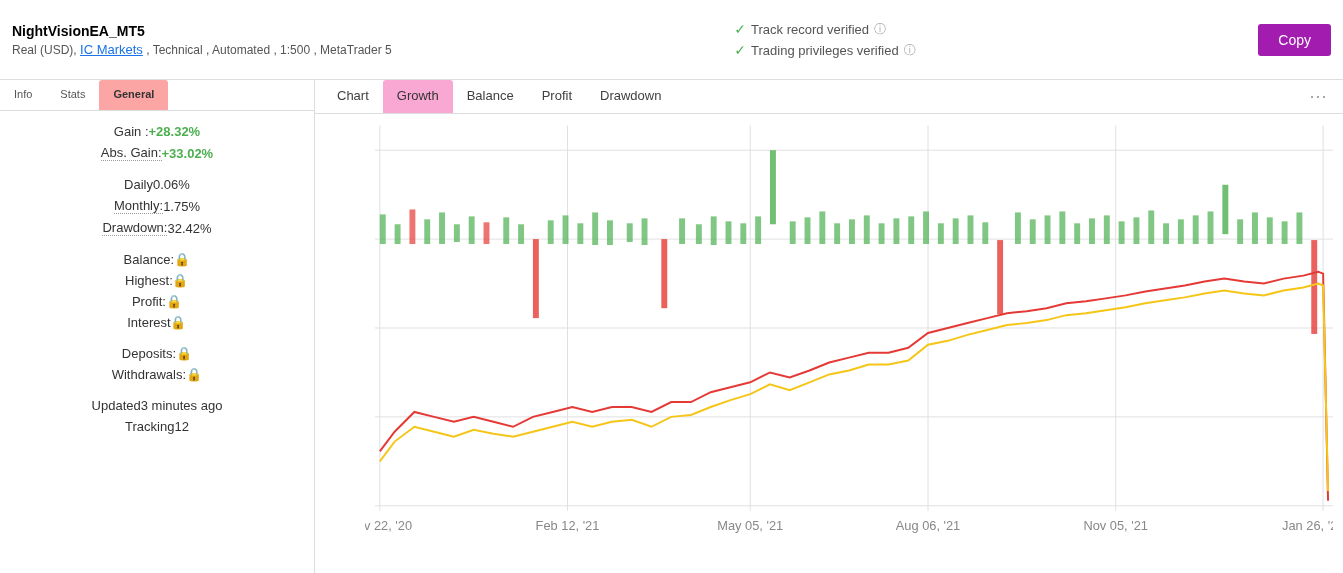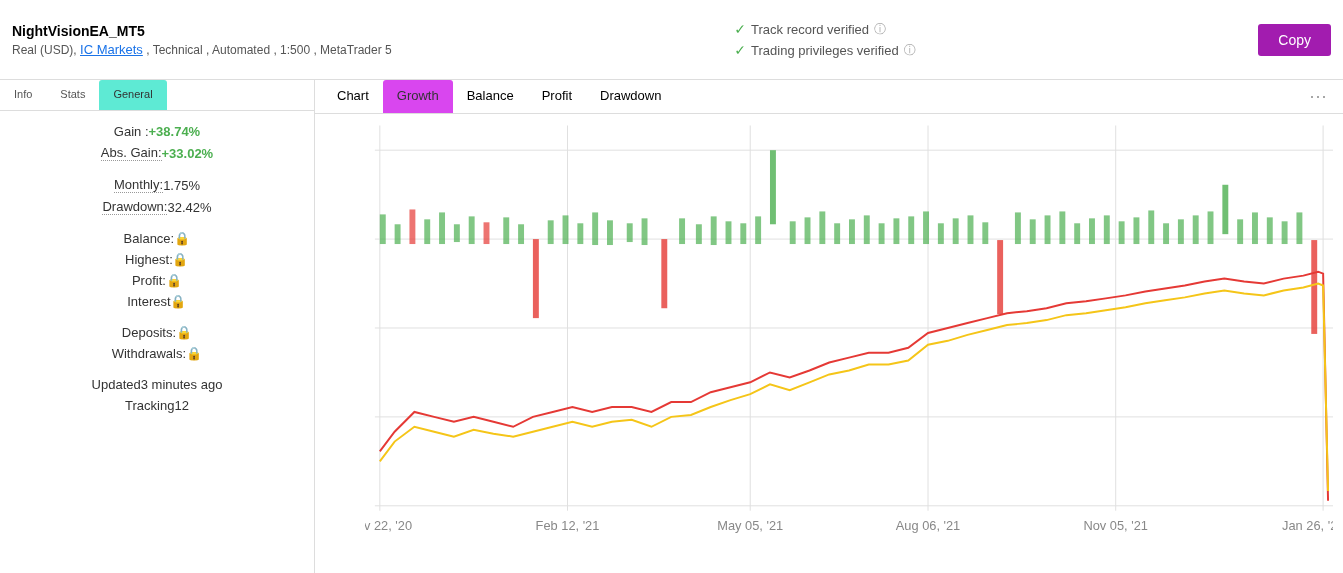--- a/index.html
+++ b/index.html
@@ -48,24 +48,24 @@
       border-bottom: 1px solid #ddd;
     }
     .sidebar-tab {
       padding: 8px 14px;
       cursor: pointer;
       color: #555;
       font-size: 11px;
       border-bottom: 2px solid transparent;
     }
     .sidebar-tab.active {
-      background: #5eead4;
+      background: #fca5a5;
       border-radius: 3px 3px 0 0;
       color: #333;
-      font-weight: normal;
+      font-weight: bold;
     }
     .sidebar-content { padding: 10px 12px; flex: 1; overflow-y: auto; }
     .stat-row {
       display: flex;
       justify-content: center;
       align-items: center;
       padding: 3px 0;
     }
     .stat-label { color: #333; }
     .stat-label.dotted { border-bottom: 1px dotted #999; cursor: pointer; }
@@ -79,26 +79,26 @@
     .chart-tabs {
       display: flex;
       align-items: center;
       border-bottom: 1px solid #ddd;
       padding: 0 8px;
       height: 40px;
     }
     .chart-tab {
       padding: 8px 14px;
       cursor: pointer;
-      color: #000000;
+      color: #404040;
       font-size: 13px;
       border-bottom: 2px solid transparent;
     }
     .chart-tab.active {
-      background: #d946ef;
+      background: #f9a8d4;
       border-radius: 3px 3px 0 0;
       color: #333;
     }
     .chart-more {
       margin-left: auto;
       color: #999;
       cursor: pointer;
       font-size: 18px;
       padding: 0 8px;
     }
@@ -140,27 +140,31 @@
 
   <div class="sidebar">
     <div class="sidebar-tabs">
       <div class="sidebar-tab">Info</div>
       <div class="sidebar-tab">Stats</div>
       <div class="sidebar-tab active">General</div>
     </div>
     <div class="sidebar-content">
       <div class="stat-row">
         <span class="stat-label">Gain :</span>
-        <span class="stat-value green">+38.74%</span>
+        <span class="stat-value green">+28.32%</span>
       </div>
       <div class="stat-row">
         <span class="stat-label dotted">Abs. Gain:</span>
         <span class="stat-value green">+33.02%</span>
       </div>
       <div class="divider"></div>
+      <div class="stat-row">
+        <span class="stat-label">Daily</span>
+        <span class="stat-value">0.06%</span>
+      </div>
       <div class="stat-row">
         <span class="stat-label dotted">Monthly:</span>
         <span class="stat-value">1.75%</span>
       </div>
       <div class="stat-row">
         <span class="stat-label dotted">Drawdown:</span>
         <span class="stat-value">32.42%</span>
       </div>
       <div class="divider"></div>
       <div class="stat-row">

